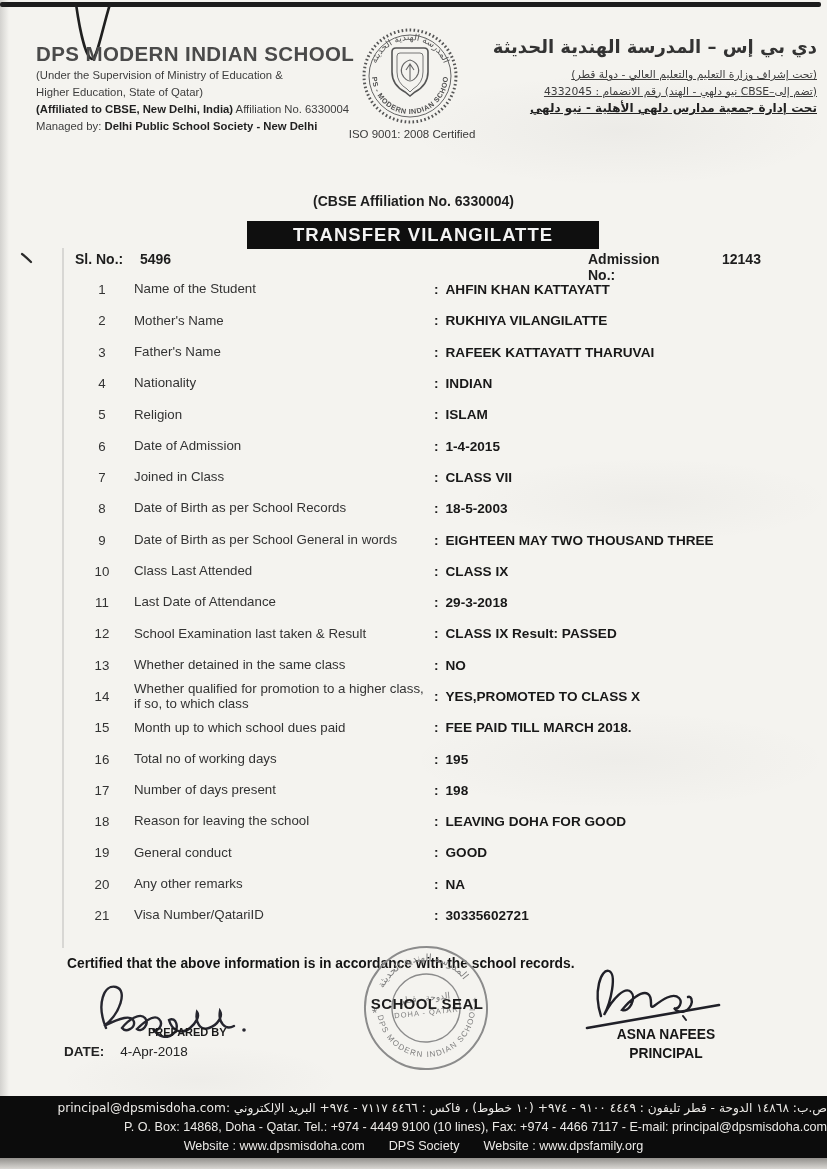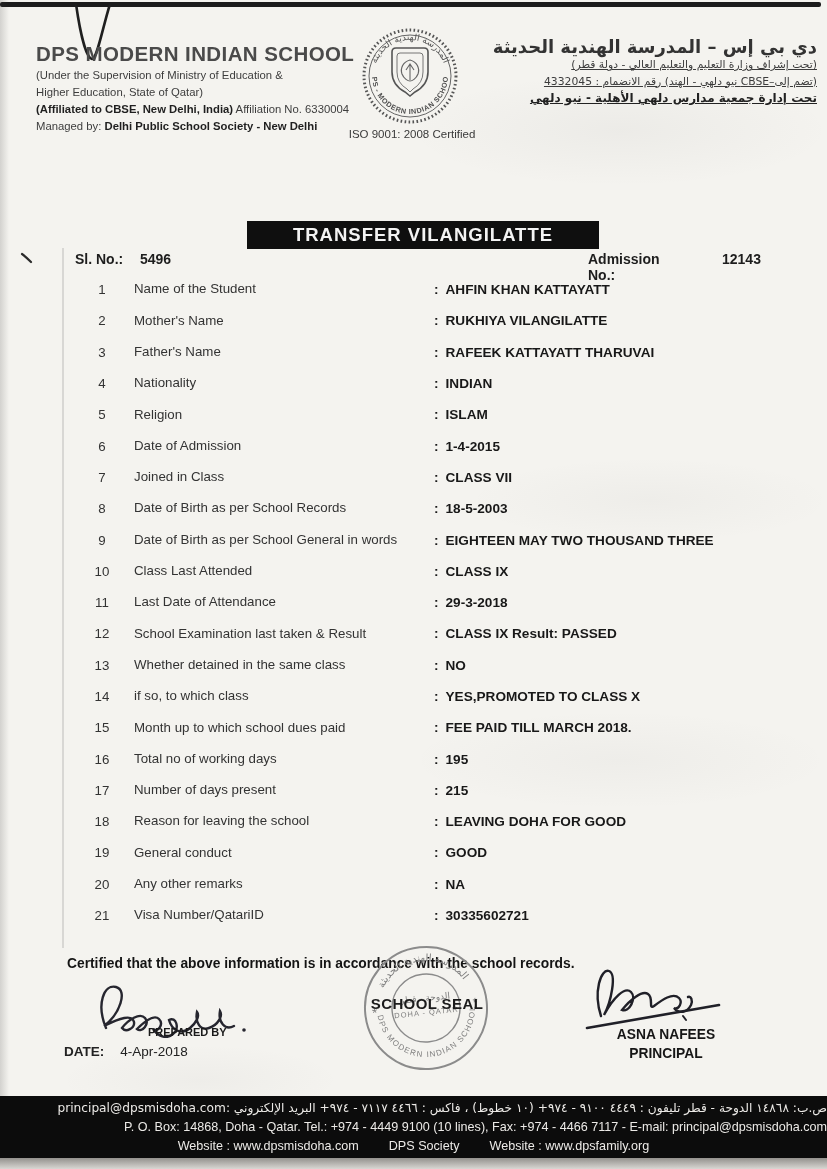--- a/index.html
+++ b/index.html
@@ -19,21 +19,21 @@
   .left-edge-shadow{top:0;left:0;width:9px;height:1169px;background:linear-gradient(90deg,rgba(60,60,60,0.18),rgba(60,60,60,0.0));}
   .crease-line{top:248px;left:62px;width:2px;height:700px;background:rgba(120,120,120,0.22);}
   .bottom-scan-strip{top:1158px;left:0;width:827px;height:11px;background:linear-gradient(180deg,#93918d,#d9d7d3);}
   
   .header-left{top:42px;left:36px;width:320px;}
   .school-name{font-size:20.5px;font-weight:bold;color:#4a4a4a;letter-spacing:0.4px;white-space:nowrap;}
   .header-sub{font-size:11.3px;color:#3d3d3d;line-height:16px;margin-top:1px;}
   .header-sub b{color:#1f1f1f;}
   .iso-line{top:128px;left:322px;width:180px;text-align:center;font-size:11.5px;color:#3a3a3a;}
   .header-right{top:36px;right:10px;width:345px;direction:rtl;text-align:right;font-family:"DejaVu Sans","Liberation Sans",sans-serif;}
-  .arabic-title{font-size:18px;font-weight:bold;color:#333;}
+  .arabic-title{font-size:18px;font-weight:bold;color:#333;margin-bottom:10px;}
   .arabic-sub{font-size:10.8px;color:#3c3c3c;line-height:16.5px;text-decoration:underline;}
   .arabic-sub.bold{font-weight:bold;font-size:12px;color:#222;}
   
   .affiliation-line{top:193px;left:0;width:827px;text-align:center;font-size:14px;font-weight:bold;color:#1e1e1e;}
   .title-bar{top:221px;left:247px;width:352px;height:28px;background:#0f0f0f;display:flex;align-items:center;justify-content:center;}
   .title-bar span{color:#f3f3f3;font-size:18.5px;font-weight:bold;letter-spacing:1px;}
   
   .serial-row{top:251px;left:0;width:666px;height:20px;font-size:14px;font-weight:bold;color:#1d1d1d;}
   .sl-label{position:absolute;left:75px;}
   .sl-value{position:absolute;left:140px;}
@@ -55,21 +55,21 @@
   .seal-stamp{top:940px;left:356px;transform:rotate(-6deg);}
   .school-seal-label{top:995px;left:350px;width:154px;text-align:center;font-size:15px;font-weight:bold;color:#1b1b1b;letter-spacing:0.4px;}
   .principal-sig{top:958px;left:583px;}
   .principal-name{top:1027px;left:598px;width:136px;text-align:center;font-size:13.8px;font-weight:bold;color:#161616;}
   .principal-title{top:1046px;left:598px;width:136px;text-align:center;font-size:13.8px;font-weight:bold;color:#161616;}
   
   .footer-bar{top:1096px;left:0;width:827px;height:62px;background:#0c0c0c;color:#eceae7;
     display:flex;flex-direction:column;justify-content:center;gap:1px;}
   .footer-line{text-align:right;font-size:12.6px;line-height:18px;white-space:nowrap;}
   .footer-line.arabic{direction:rtl;font-family:"DejaVu Sans","Liberation Sans",sans-serif;font-size:12.2px;}
-  .footer-line.websites{display:flex;justify-content:center;gap:30px;}
+  .footer-line.websites{display:flex;justify-content:center;gap:24px;}
   .seal-text{fill:#7e7e7e;}
 </style>
 </head>
 <body>
 
 <div class="page">
 
   <div class="abs top-scan-line"></div>
   <svg class="abs" style="top:4px;left:68px;" width="48" height="62" viewBox="0 0 48 62">
     <path d="M8,0 C12,28 18,54 24,55 C29,55 34,26 42,0" fill="none" stroke="#1f1f1f" stroke-width="2.6" stroke-linecap="round"></path>
@@ -99,20 +99,21 @@
   </svg>
   <div class="abs iso-line">ISO 9001: 2008 Certified</div>
 
   <div class="abs header-right">
     <div class="arabic-title">دي بي إس – المدرسة الهندية الحديثة</div>
     <div class="arabic-sub">(تحت إشراف وزارة التعليم والتعليم العالي - دولة قطر)</div>
     <div class="arabic-sub">(تضم إلى–CBSE نيو دلهي - الهند) رقم الانضمام : 4332045</div>
     <div class="arabic-sub bold">تحت إدارة جمعية مدارس دلهي الأهلية - نيو دلهي</div>
   </div>
 
+  <div class="abs affiliation-line">(CBSE Affiliation No. 6330004)</div>
   <div class="abs title-bar">
     <span>TRANSFER VILANGILATTE</span>
   </div>
 
   <svg class="abs" style="top:252px;left:20px;" width="14" height="13" viewBox="0 0 14 13">
     <path d="M2,2 C5,4 8,7 11,10" fill="none" stroke="#2a2a2a" stroke-width="2.2" stroke-linecap="round"></path>
   </svg>
 
   <div class="abs serial-row">
     <span class="sl-label">Sl. No.:</span>
@@ -274,20 +275,21 @@
       </span>
       <span class="row-value">
         <span class="row-colon">:</span>
         <span>NO</span>
       </span>
     </div>
 
     <div class="cert-row">
       <span class="row-no">14</span>
       <span class="row-label">
+        <span>Whether qualified for promotion to a higher class,</span>
         <span>if so, to which class</span>
       </span>
       <span class="row-value">
         <span class="row-colon">:</span>
         <span>YES,PROMOTED TO CLASS X</span>
       </span>
     </div>
 
     <div class="cert-row">
       <span class="row-no">15</span>
@@ -314,21 +316,21 @@
     </div>
 
     <div class="cert-row">
       <span class="row-no">17</span>
       <span class="row-label">
         <span>Number of days present</span>
         <span></span>
       </span>
       <span class="row-value">
         <span class="row-colon">:</span>
-        <span>215</span>
+        <span>198</span>
       </span>
     </div>
 
     <div class="cert-row">
       <span class="row-no">18</span>
       <span class="row-label">
         <span>Reason for leaving the school</span>
         <span></span>
       </span>
       <span class="row-value">

